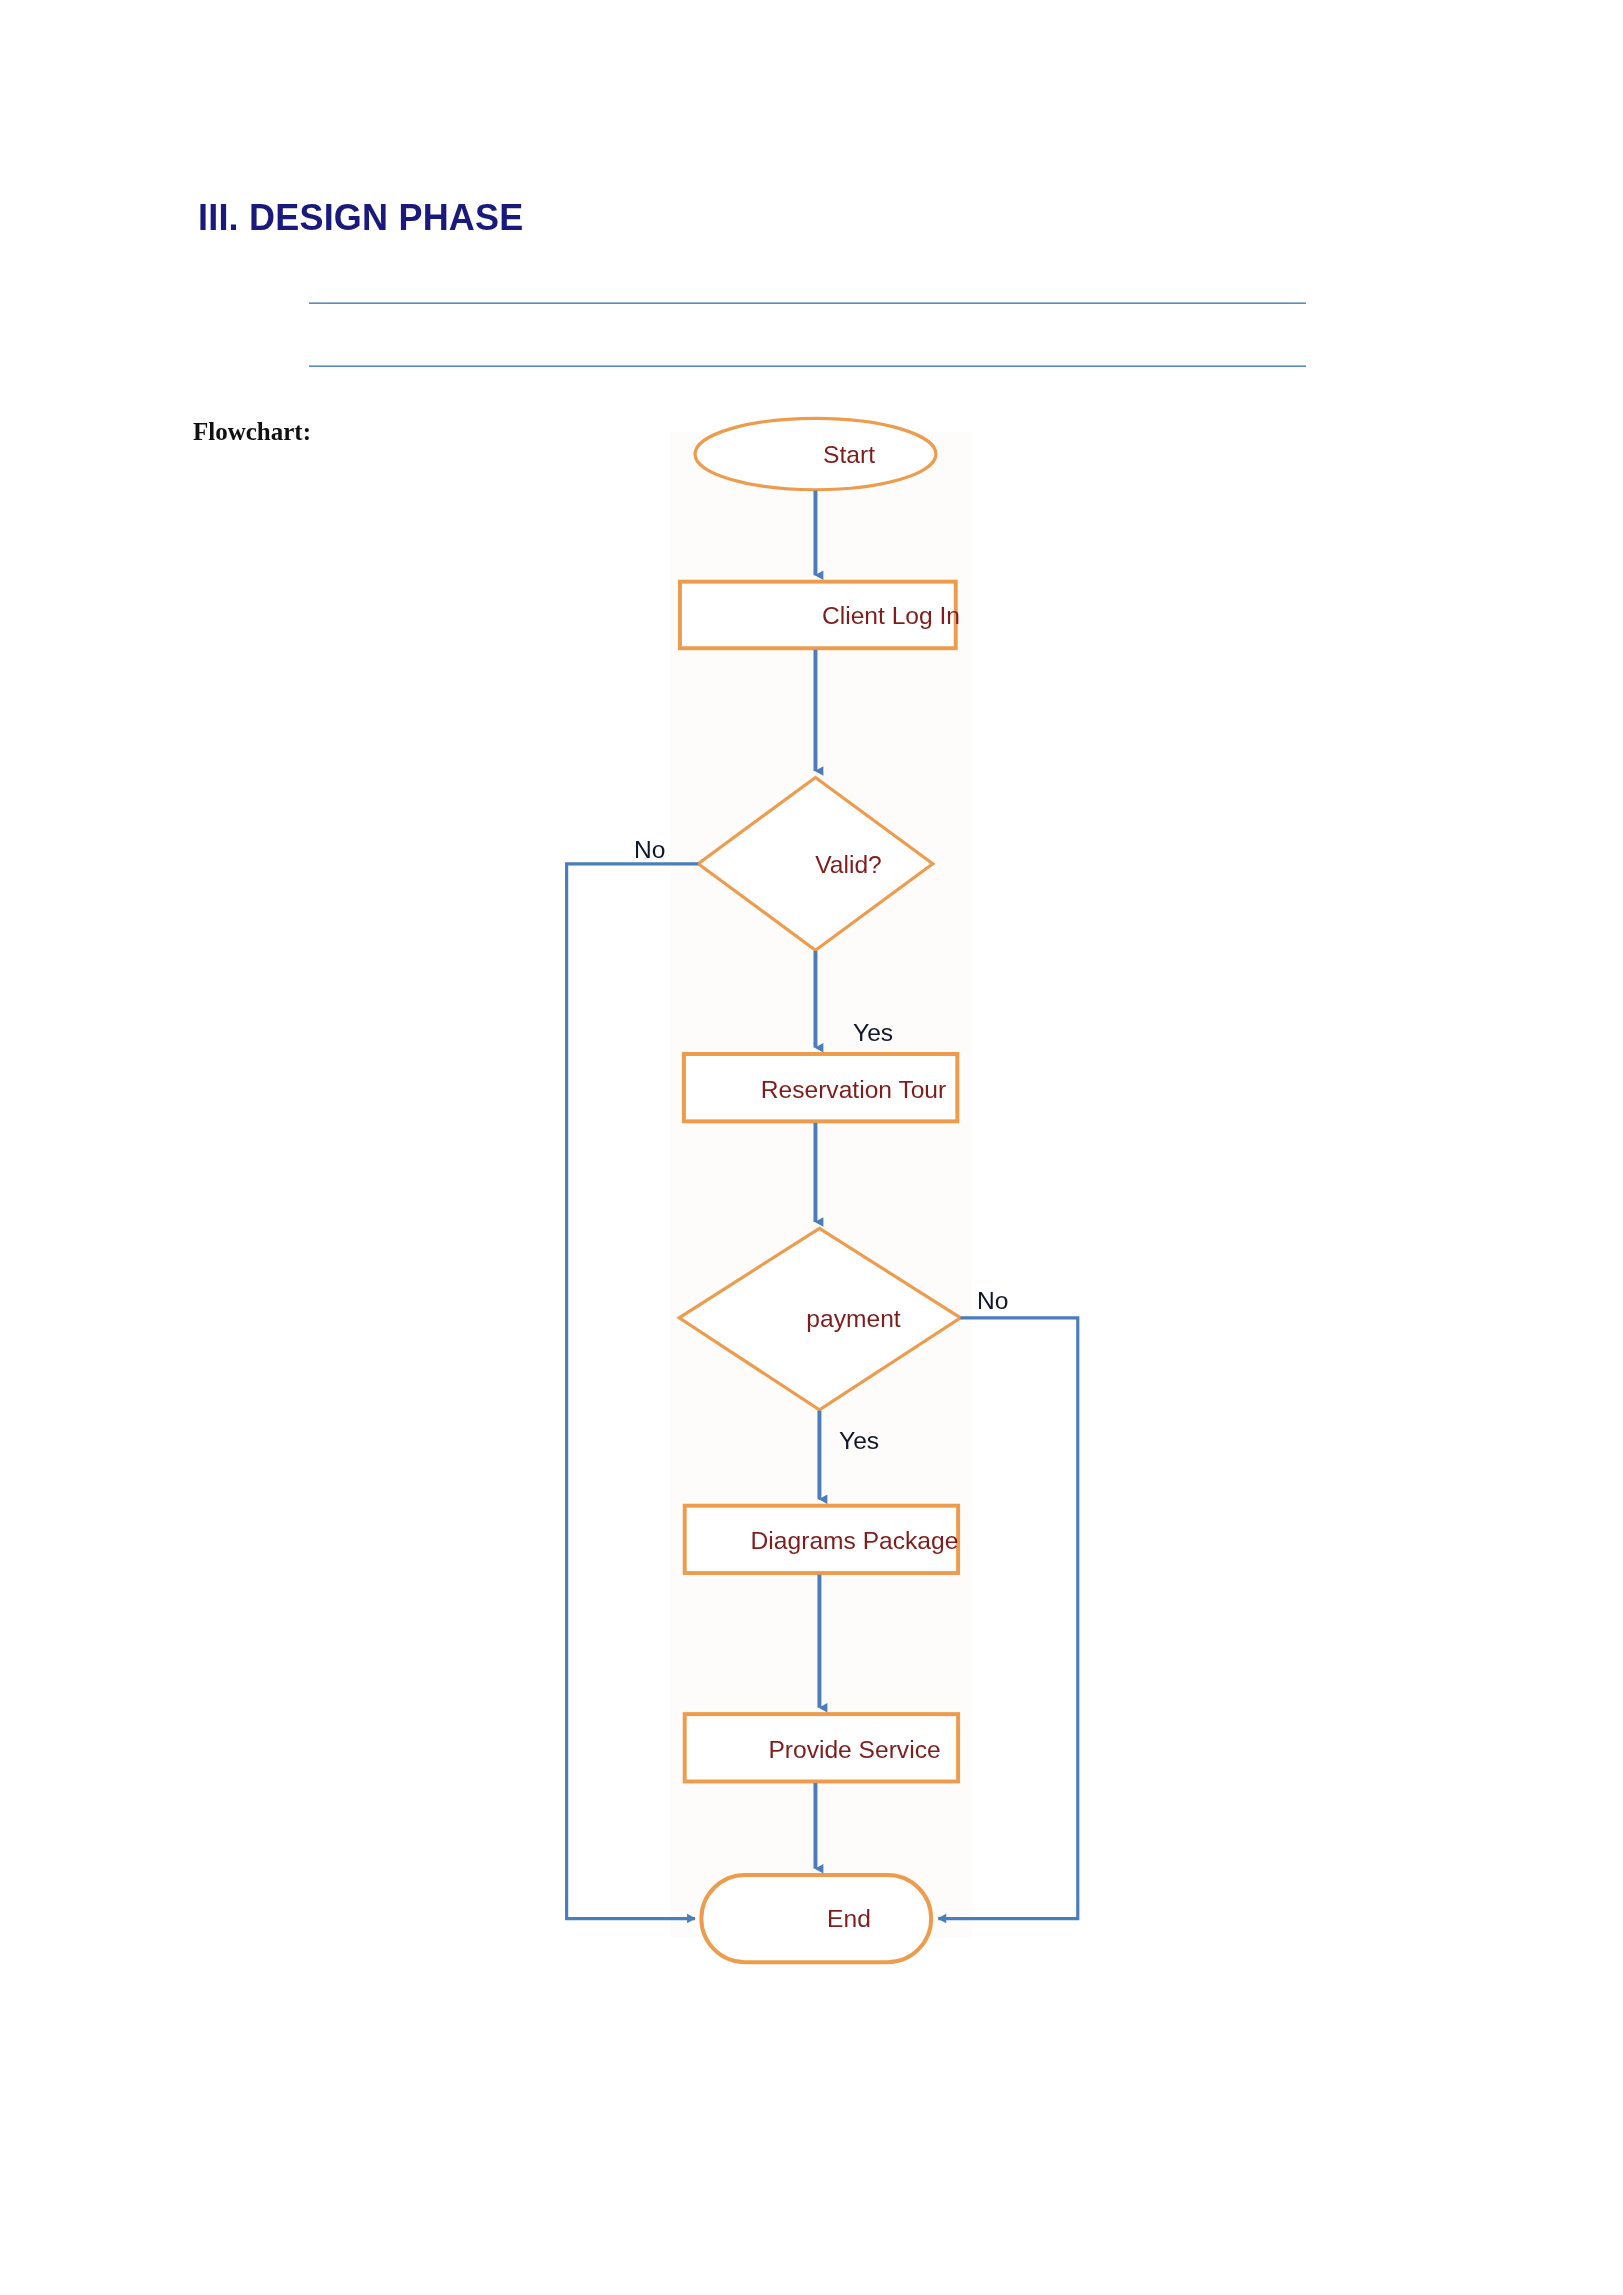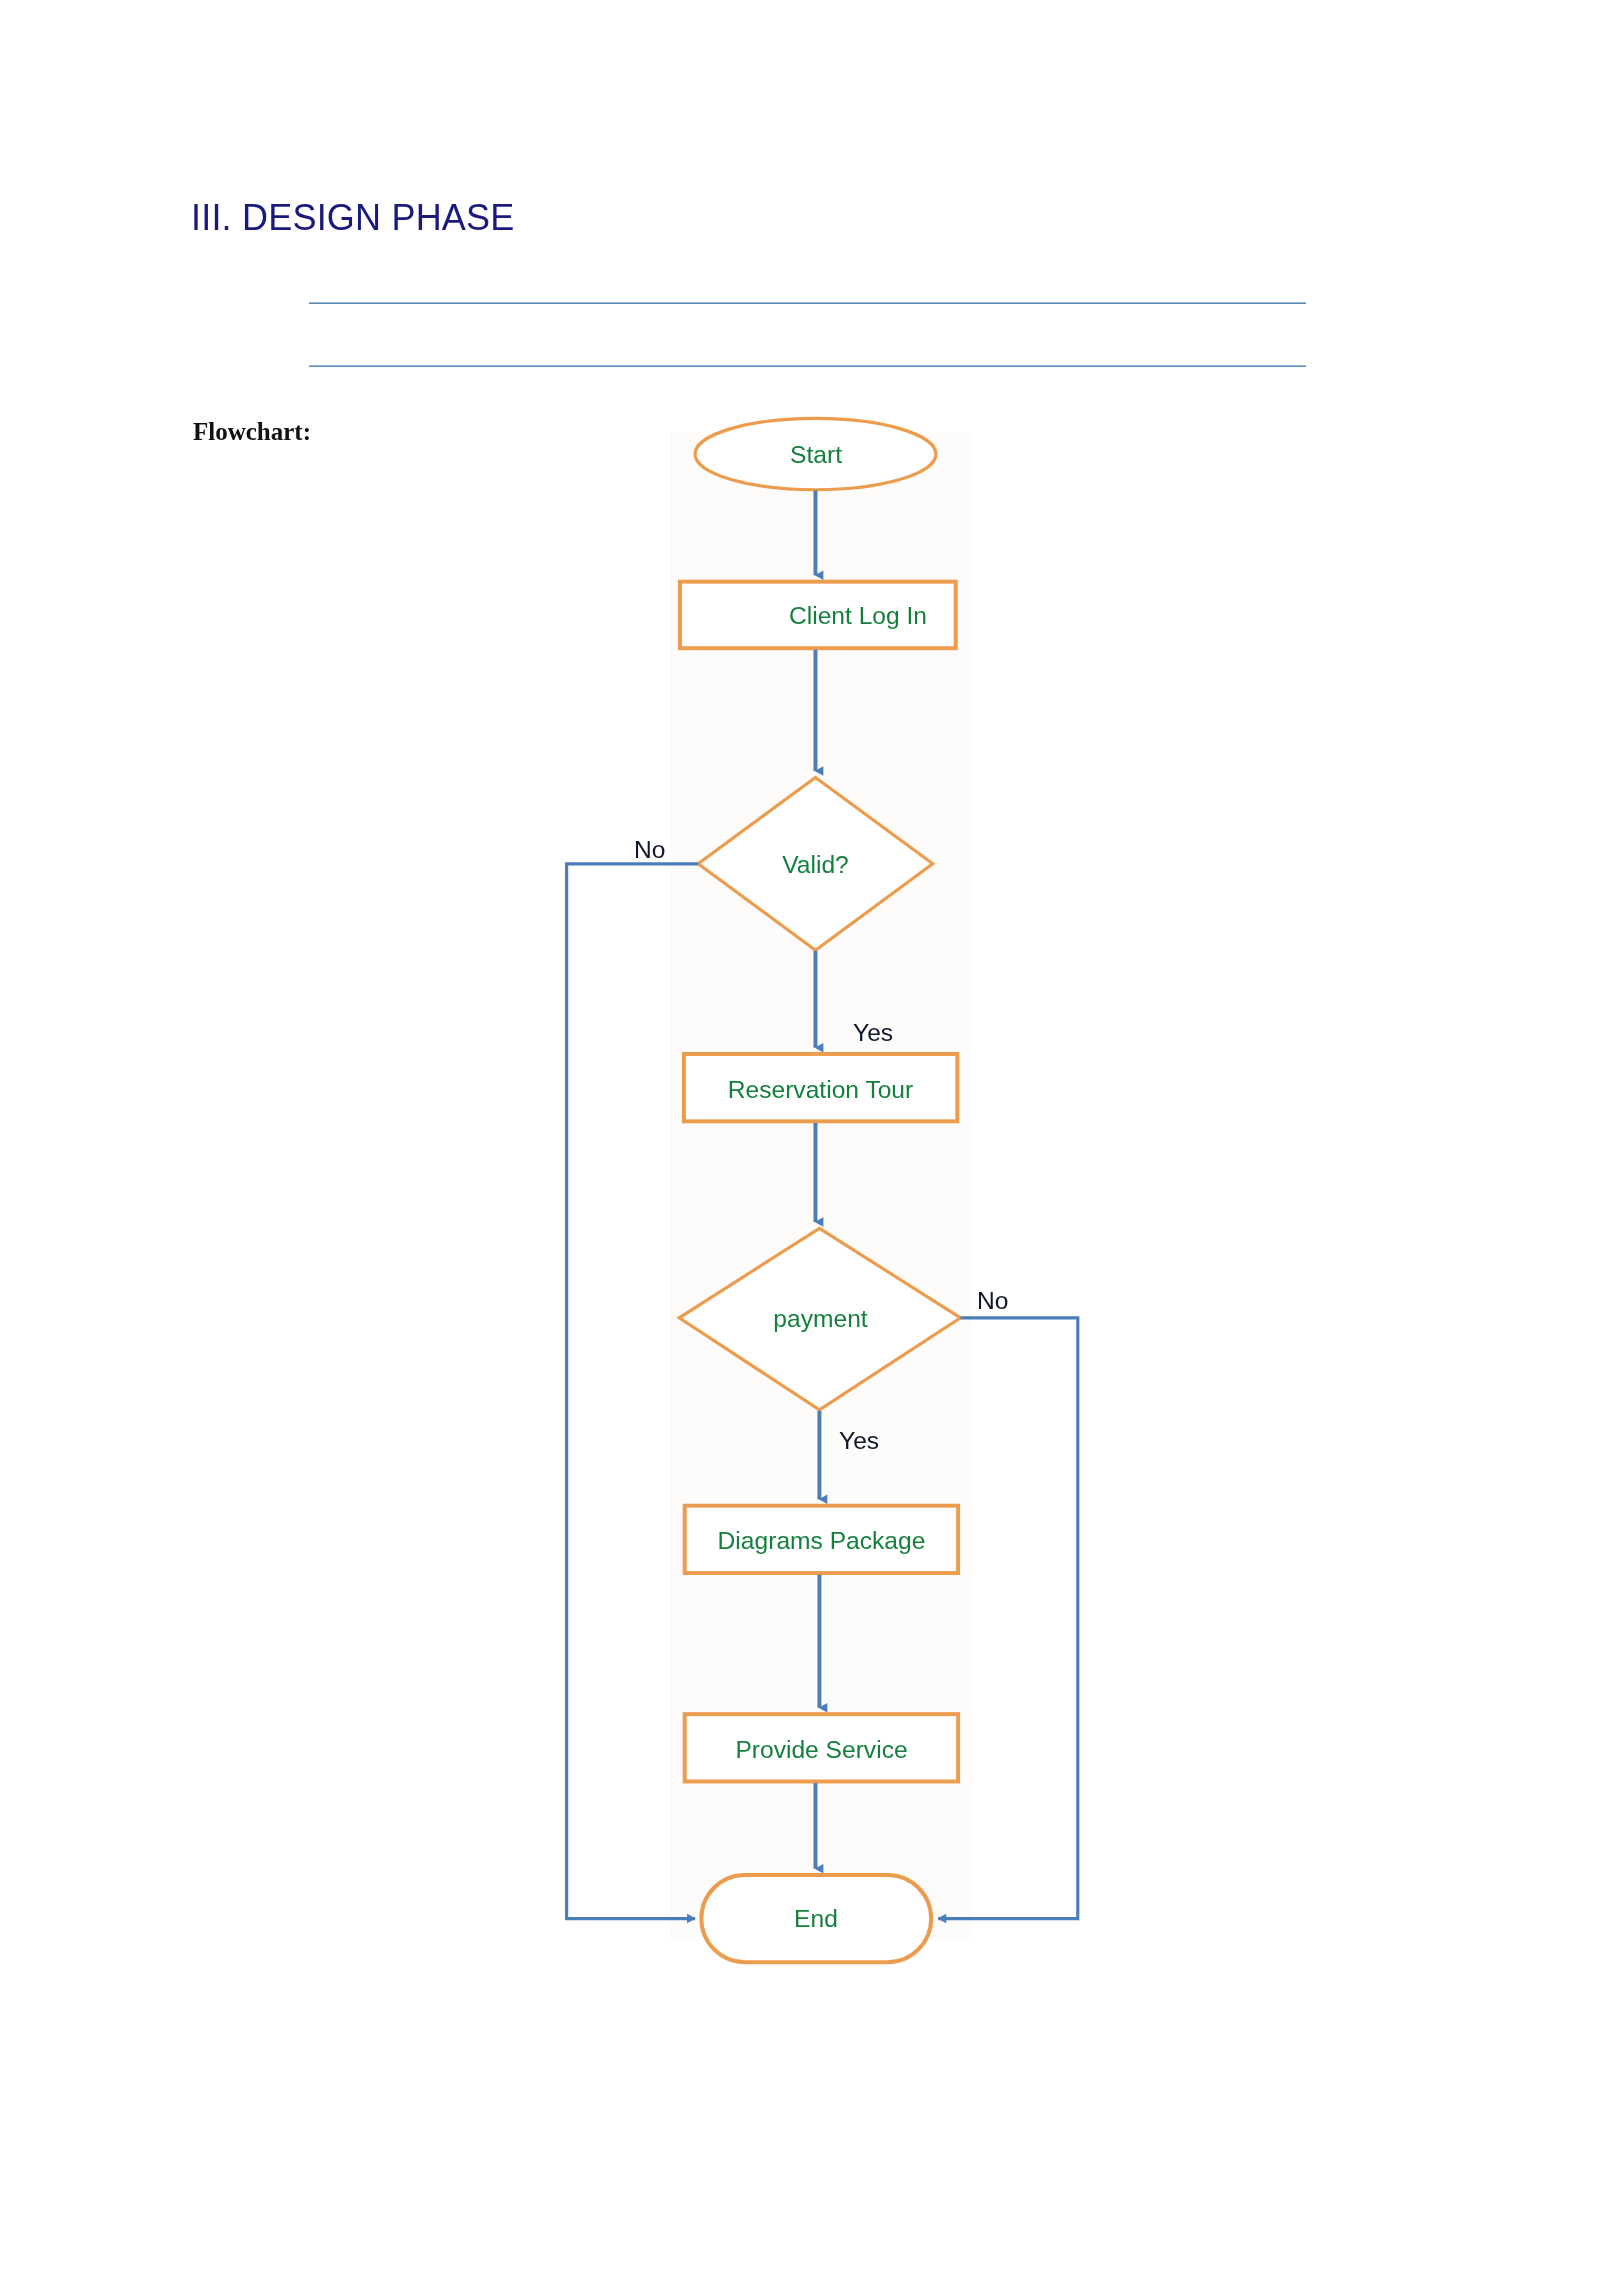--- a/index.html
+++ b/index.html
@@ -15,25 +15,25 @@
     position: relative;
     width: 1623px;
     height: 2295px;
     background: #ffffff;
     overflow: hidden;
   }
 
   
   .section-title {
     position: absolute;
-    left: 191px;
+    left: 198px;
     top: 197px;
     font-family: "Liberation Sans", sans-serif;
     font-size: 36px;
-    font-weight: 400;
+    font-weight: 700;
     letter-spacing: 0.2px;
     color: #1a1a7c;
     white-space: nowrap;
   }
 
   
   .rule {
     position: absolute;
     left: 309px;
     width: 997px;
@@ -79,23 +79,24 @@
     height: 2295px;
     pointer-events: none;
   }
   .diagram svg { display: block; }
 
   
   .node-label {
     position: absolute;
     font-family: "Liberation Sans", sans-serif;
     font-size: 24.6px;
-    color: #15803d;
+    color: #7f1d1d;
     white-space: nowrap;
     text-align: center;
+    padding-left: 33px;
   }
   .edge-label {
     position: absolute;
     font-family: "Liberation Sans", sans-serif;
     font-size: 24.6px;
     color: #0f172a;
     white-space: nowrap;
   }
 
   

